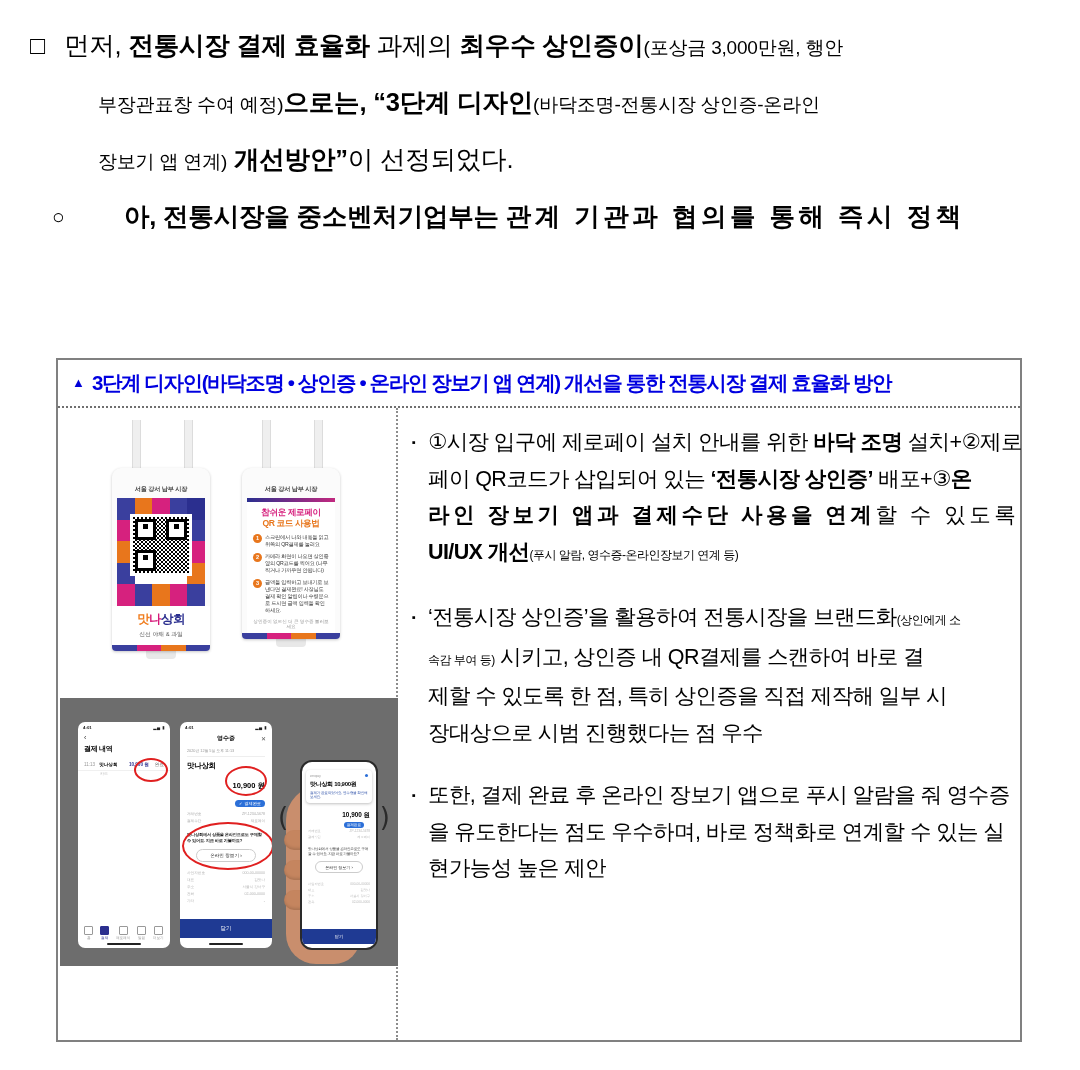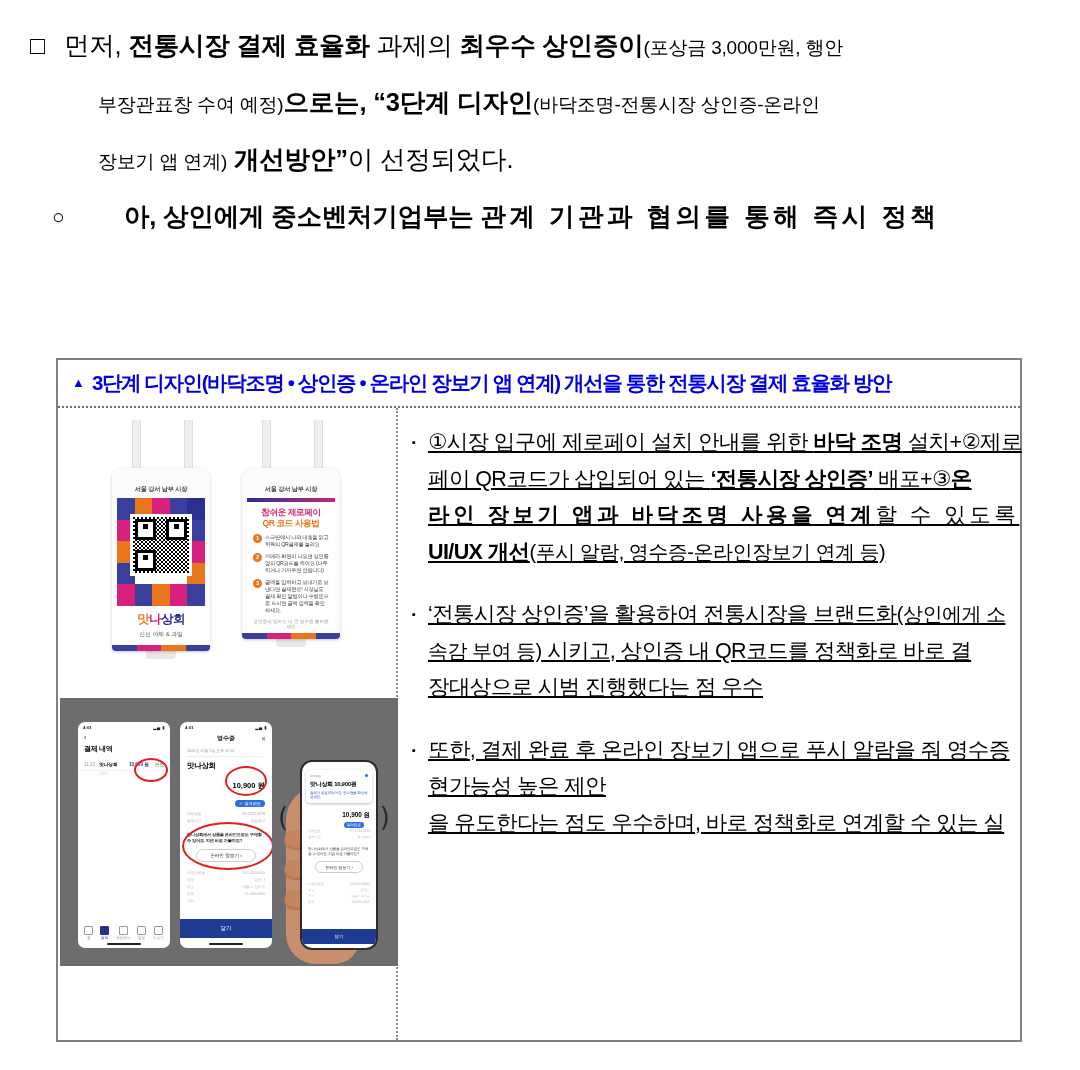--- a/index.html
+++ b/index.html
@@ -114,22 +114,22 @@
     font-size: 11px;
     line-height: 36px;
     color: #000;
   }
   .bul-text {
     flex: 1 1 auto;
     font-size: 21.5px;
     line-height: 36.5px;
     letter-spacing: -0.6px;
   }
-  .bul-text .ln { display: block; white-space: nowrap; text-decoration: underline; }
-  .tiny { font-size: 20px; letter-spacing: -0.5px; }
+  .bul-text .ln { display: block; white-space: nowrap; }
+  .tiny { font-size: 12px; letter-spacing: -0.5px; }
 
   
   .badges {
     position: absolute;
     left: 0; top: 8px;
     width: 340px; height: 256px;
   }
   .badge {
     position: absolute;
     width: 98px;
@@ -499,21 +499,21 @@
       <div class="line indent1">
         <span class="small">장보기 앱 연계)</span><span class="b"> 개선방안”</span><span>이 선정되었다.</span>
       </div>
     </div>
   </div>
 
   <div class="para">
     <div class="para-bullet circle">○</div>
     <div class="para-body">
       <div class="line indent2">
-        <span class="b">아, 상인에게 중소벤처기업부는 </span><span class="b sp-wide">관계 기관과 협의를 통해 즉시 정책</span>
+        <span class="b">아, 전통시장을 중소벤처기업부는 </span><span class="b sp-wide">관계 기관과 협의를 통해 즉시 정책</span>
       </div>
     </div>
   </div>
 
 </div>
 
 <div class="figure-box">
 
   <div class="figure-head">
     <span class="head-mark">▲</span>
@@ -762,38 +762,39 @@
       </div>
     </div>
 
     <div class="figure-right">
 
       <div class="bul">
         <span class="bul-mark">▪</span>
         <span class="bul-text">
           <span class="ln"><span>①시장 입구에 제로페이 설치 안내를 위한 </span><span class="b">바닥 조명</span><span> 설치+②제로</span></span>
           <span class="ln"><span>페이 QR코드가 삽입되어 있는 </span><span class="b">‘전통시장 상인증’</span><span> 배포+③</span><span class="b">온</span></span>
-          <span class="ln"><span class="b sp-wide">라인 장보기 앱과 바닥조명 사용을 연계</span><span class="sp-wide">할 수 있도록</span></span>
+          <span class="ln"><span class="b sp-wide">라인 장보기 앱과 결제수단 사용을 연계</span><span class="sp-wide">할 수 있도록</span></span>
           <span class="ln"><span class="b">UI/UX 개선</span><span class="tiny">(푸시 알람, 영수증-온라인장보기 연계 등)</span></span>
         </span>
       </div>
 
       <div class="bul">
         <span class="bul-mark">▪</span>
         <span class="bul-text">
           <span class="ln"><span>‘전통시장 상인증’을 활용하여 전통시장을 브랜드화</span><span class="tiny">(상인에게 소</span></span>
-          <span class="ln"><span class="tiny">속감 부여 등)</span><span> 시키고, 상인증 내 QR코드를 정책화로 바로 결</span></span>
+          <span class="ln"><span class="tiny">속감 부여 등)</span><span> 시키고, 상인증 내 QR결제를 스캔하여 바로 결</span></span>
+          <span class="ln"><span>제할 수 있도록 한 점, 특히 상인증을 직접 제작해 일부 시</span></span>
           <span class="ln"><span>장대상으로 시범 진행했다는 점 우수</span></span>
         </span>
       </div>
 
       <div class="bul">
         <span class="bul-mark">▪</span>
         <span class="bul-text">
           <span class="ln"><span>또한, 결제 완료 후 온라인 장보기 앱으로 푸시 알람을 줘 영수증</span></span>
+          <span class="ln"><span>을 유도한다는 점도 우수하며, 바로 정책화로 연계할 수 있는 실</span></span>
           <span class="ln"><span>현가능성 높은 제안</span></span>
-          <span class="ln"><span>을 유도한다는 점도 우수하며, 바로 정책화로 연계할 수 있는 실</span></span>
         </span>
       </div>
 
     </div>
   </div>
 </div>
 
 </body></html>

